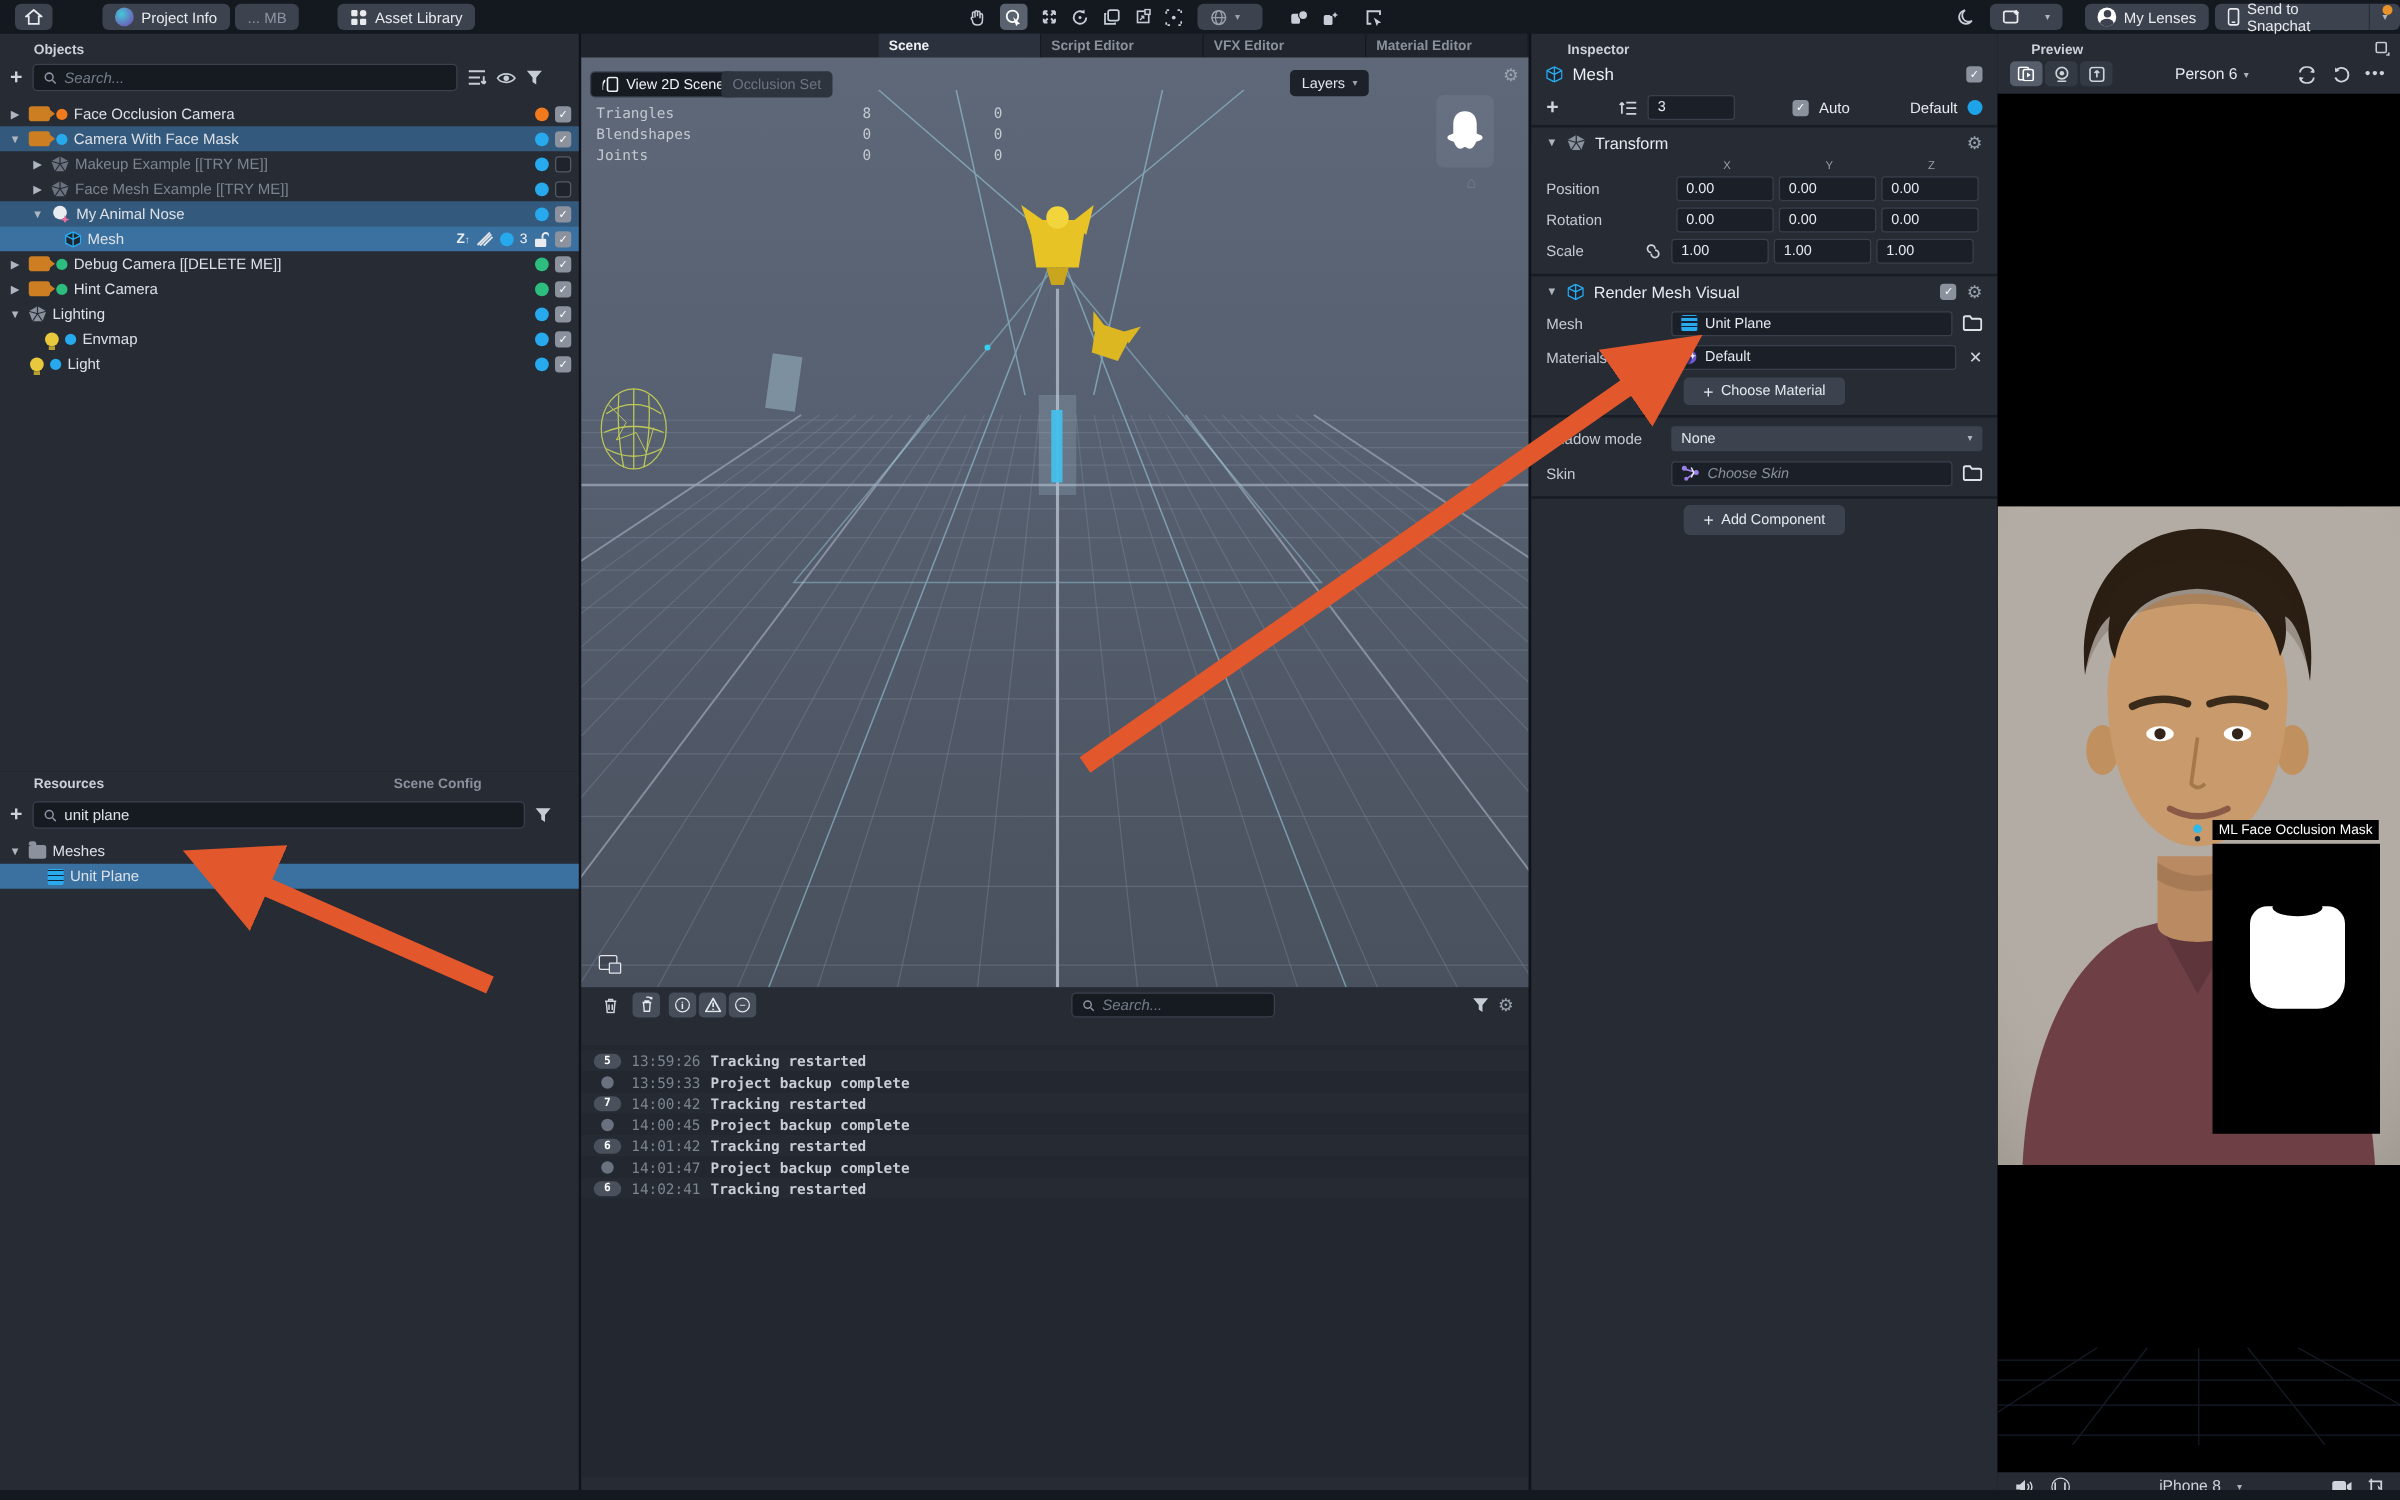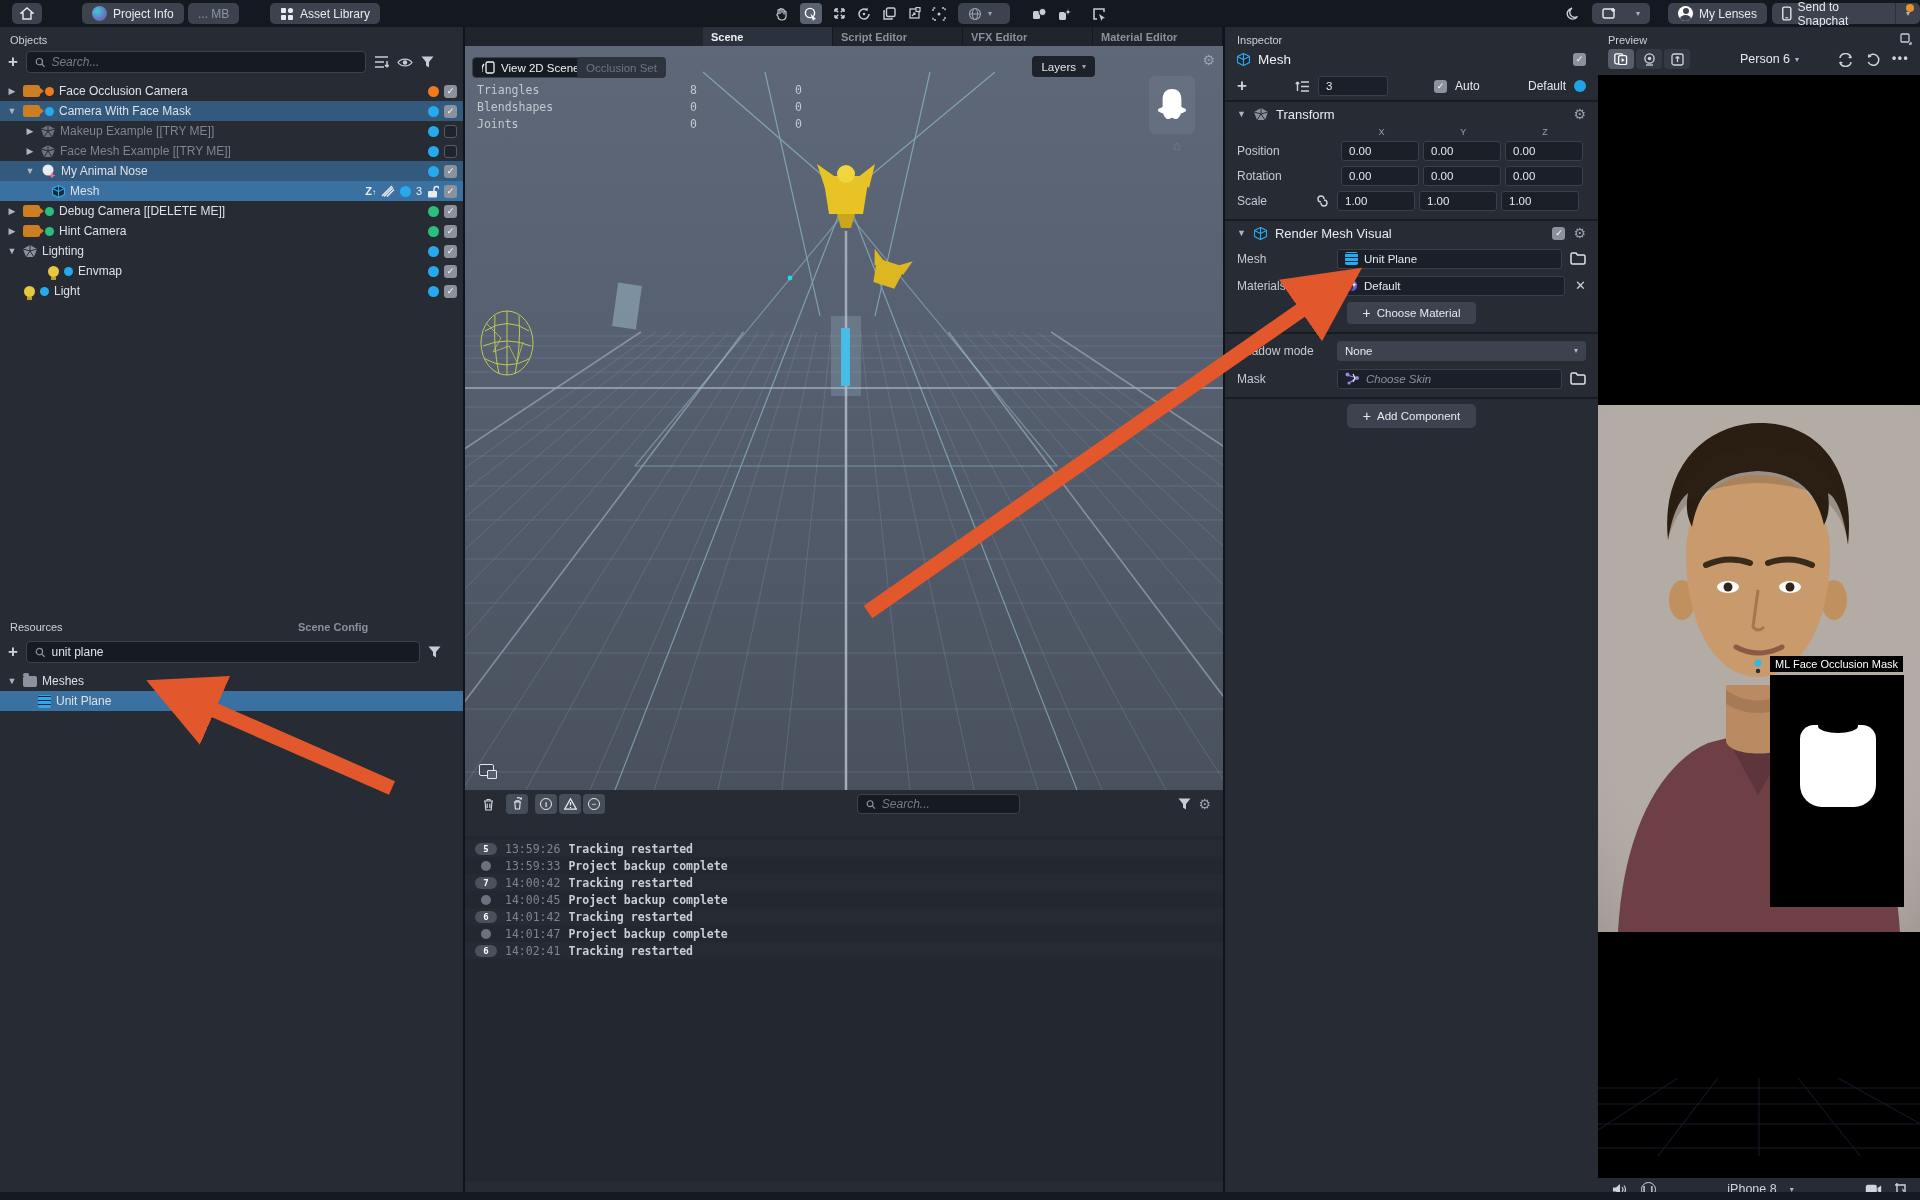--- a/index.html
+++ b/index.html
@@ -1,19 +1,19 @@
 <!DOCTYPE html>
 <html><head>
 <meta charset="utf-8">
 <style>
 * { margin:0; padding:0; box-sizing:border-box; }
 html,body { width:1920px; height:1200px; overflow:hidden; background:#14181f;
   font-family:"Liberation Sans", sans-serif; color:#d7dbe2; font-size:12px; }
 .panel { position:absolute; background:#262b34; }
-.ptitle { font-size:11px; font-weight:normal; color:#ccd1d9; }
+.ptitle { font-size:11px; font-weight:bold; color:#ccd1d9;margin-left:17px; }
 .mono { font-family:"DejaVu Sans Mono", monospace; }
 .ic { display:inline-flex; align-items:center; justify-content:center; }
 
 
 #topbar { position:absolute; left:0; top:0; width:1920px; height:27px; background:#14181f; }
 .tbtn { position:absolute; top:3px; height:21px; background:#3c434f; border-radius:5px;
   color:#e8eaee; display:flex; align-items:center; gap:6px; padding:0 10px; font-size:12px; }
 .tbtn.dim { color:#8d95a1; }
 .tool { position:absolute; top:3px; width:22px; height:21px; border-radius:4px;
   display:flex; align-items:center; justify-content:center; color:#c7cdd6; }
@@ -386,21 +386,21 @@
       <span class="arr">▼</span>
       <svg class="meshico" viewBox="0 0 14 13">
           <path d="M7 0 L14 4 L11 12 H3 L0 4Z" fill="#8b929d"></path>
           <path d="M7 0 L7 6 L0 4 M7 6 L14 4 M7 6 L3 12 M7 6 L11 12" stroke="#262b34" stroke-width="1" fill="none"></path>
         </svg>
       <span class="lbl">Lighting</span>
         <span class="spacer"></span>
       <span class="dot d-blue"></span>
         <span class="chk">✓</span>
     </div>
-    <div class="trow" style="padding-left:48px">
+    <div class="trow" style="padding-left:36px">
       <span class="bulb"></span>
         <span class="dot sm d-blue"></span>
       <span class="lbl">Envmap</span>
         <span class="spacer"></span>
       <span class="dot d-blue"></span>
         <span class="chk">✓</span>
     </div>
     <div class="trow" style="padding-left:24px">
       <span class="bulb"></span>
         <span class="dot sm d-blue"></span>
@@ -785,21 +785,21 @@
   <div class="divider" style="margin-top:5px"></div>
   <div class="irow" style="height:29px;margin-top:2px">
     <span class="ilabel" style="width:100px">Shadow mode</span>
     <span class="ifield" style="flex:1;background:#3c434f;border-color:#3c434f">
       <span>None</span>
       <span class="spacer"></span>
       <span style="color:#aeb5c0;font-size:8px">▾</span>
     </span>
   </div>
   <div class="irow" style="height:27px">
-    <span class="ilabel" style="width:100px">Mask</span>
+    <span class="ilabel" style="width:100px">Skin</span>
     <span class="ifield" style="flex:1">
       <svg width="15" height="13" viewBox="0 0 15 13">
           <circle cx="2.5" cy="2.5" r="2" fill="#9b7fe8"></circle>
           <circle cx="12" cy="6" r="2" fill="#9b7fe8"></circle>
           <circle cx="4" cy="11" r="1.6" fill="#9b7fe8"></circle>
           <path d="M3.5 3.5 L10.5 5.5 M10.5 6.5 L5 10.5" stroke="#9b7fe8" stroke-width="1.3"></path>
           <path d="M8 2 L10 6 L8 10" fill="none" stroke="#e8ebef" stroke-width="1.2"></path>
         </svg>
       <span style="font-style:italic;color:#8a919c">Choose Skin</span>
     </span>

